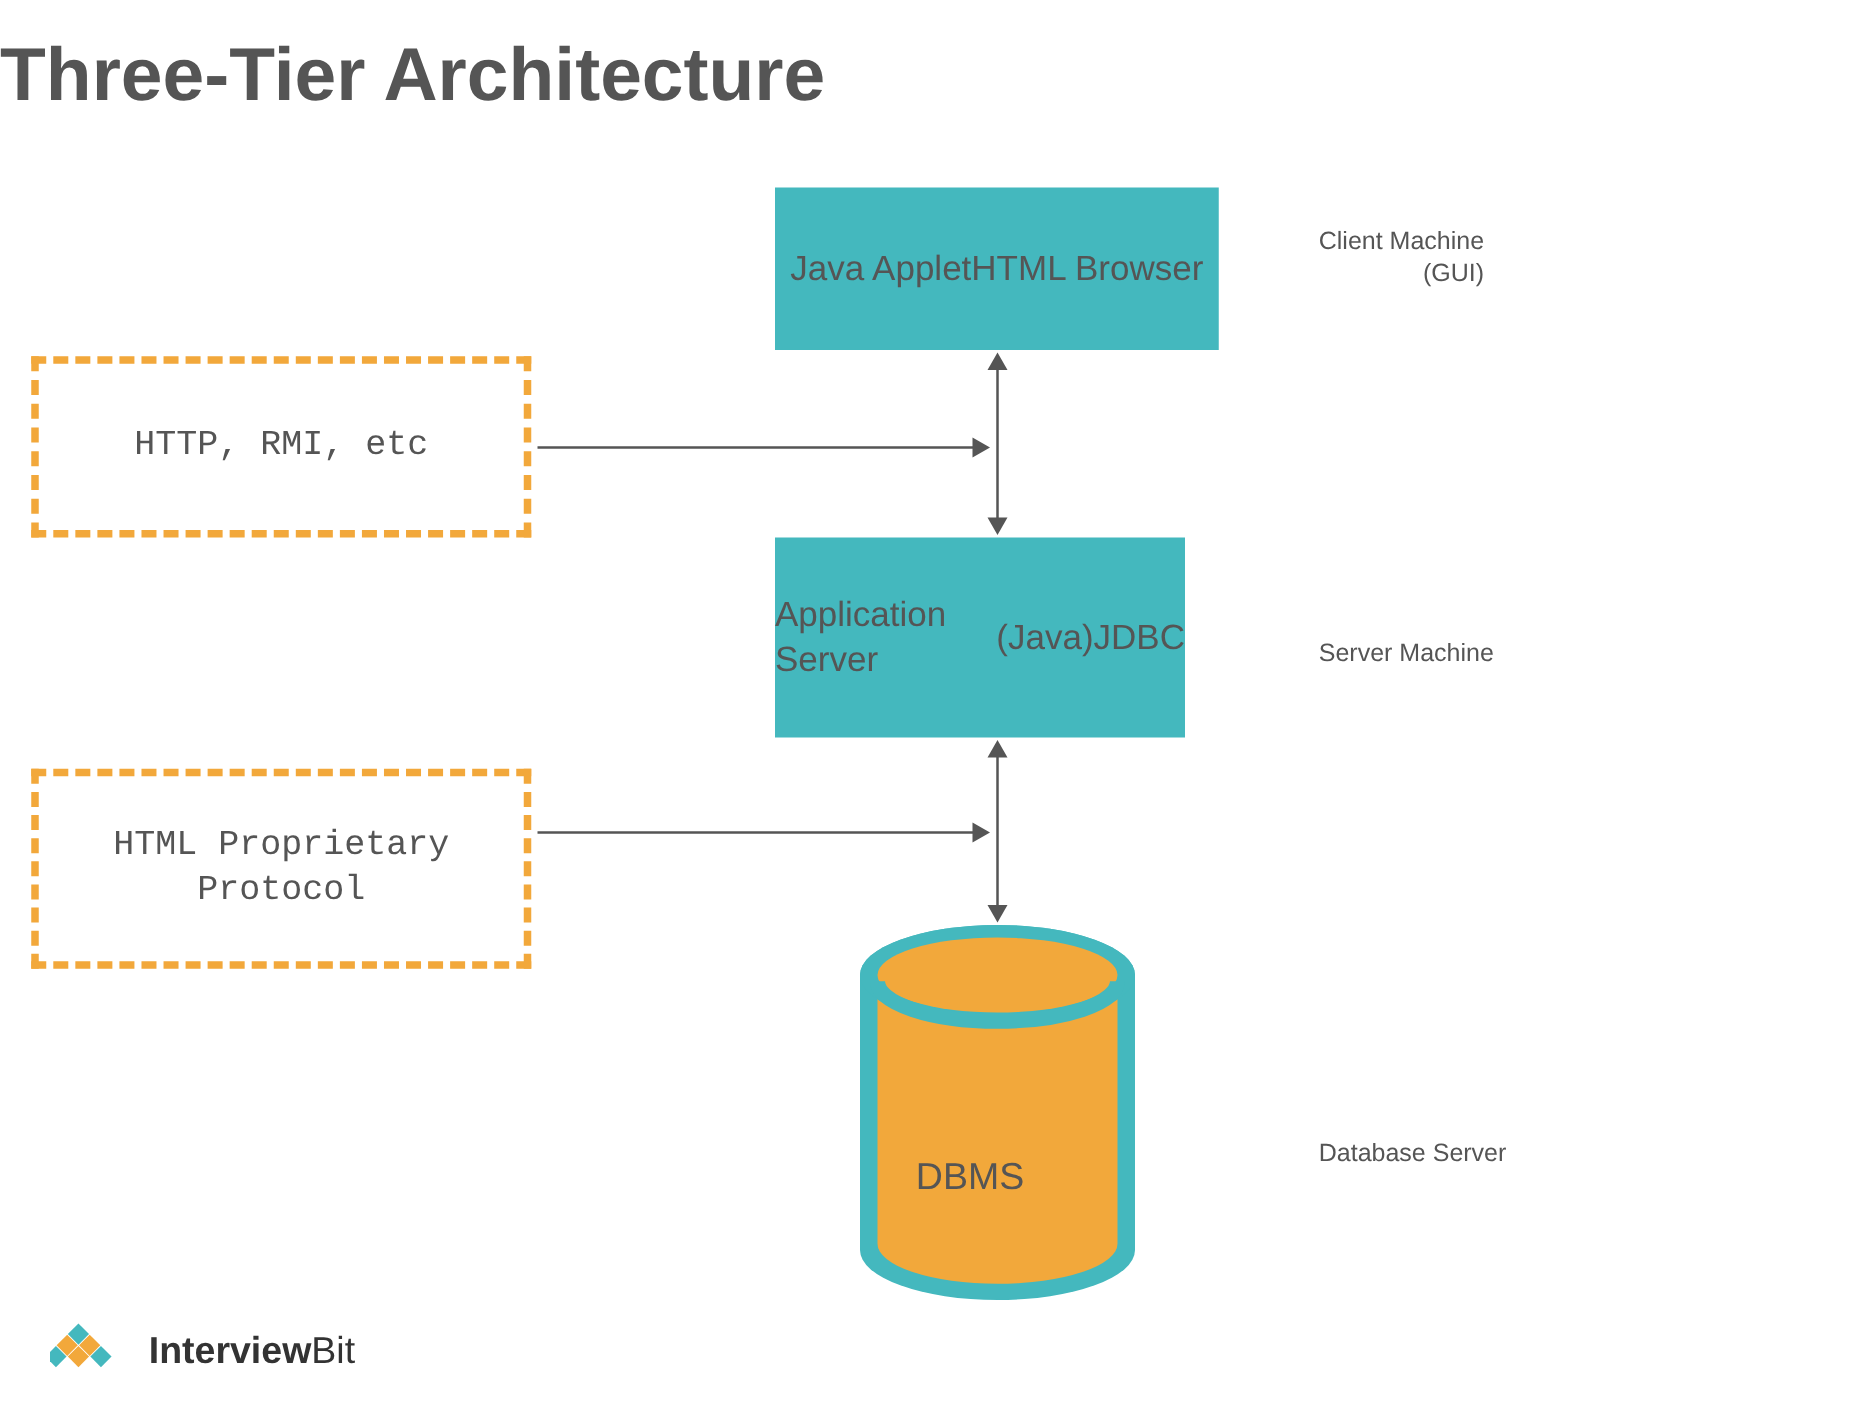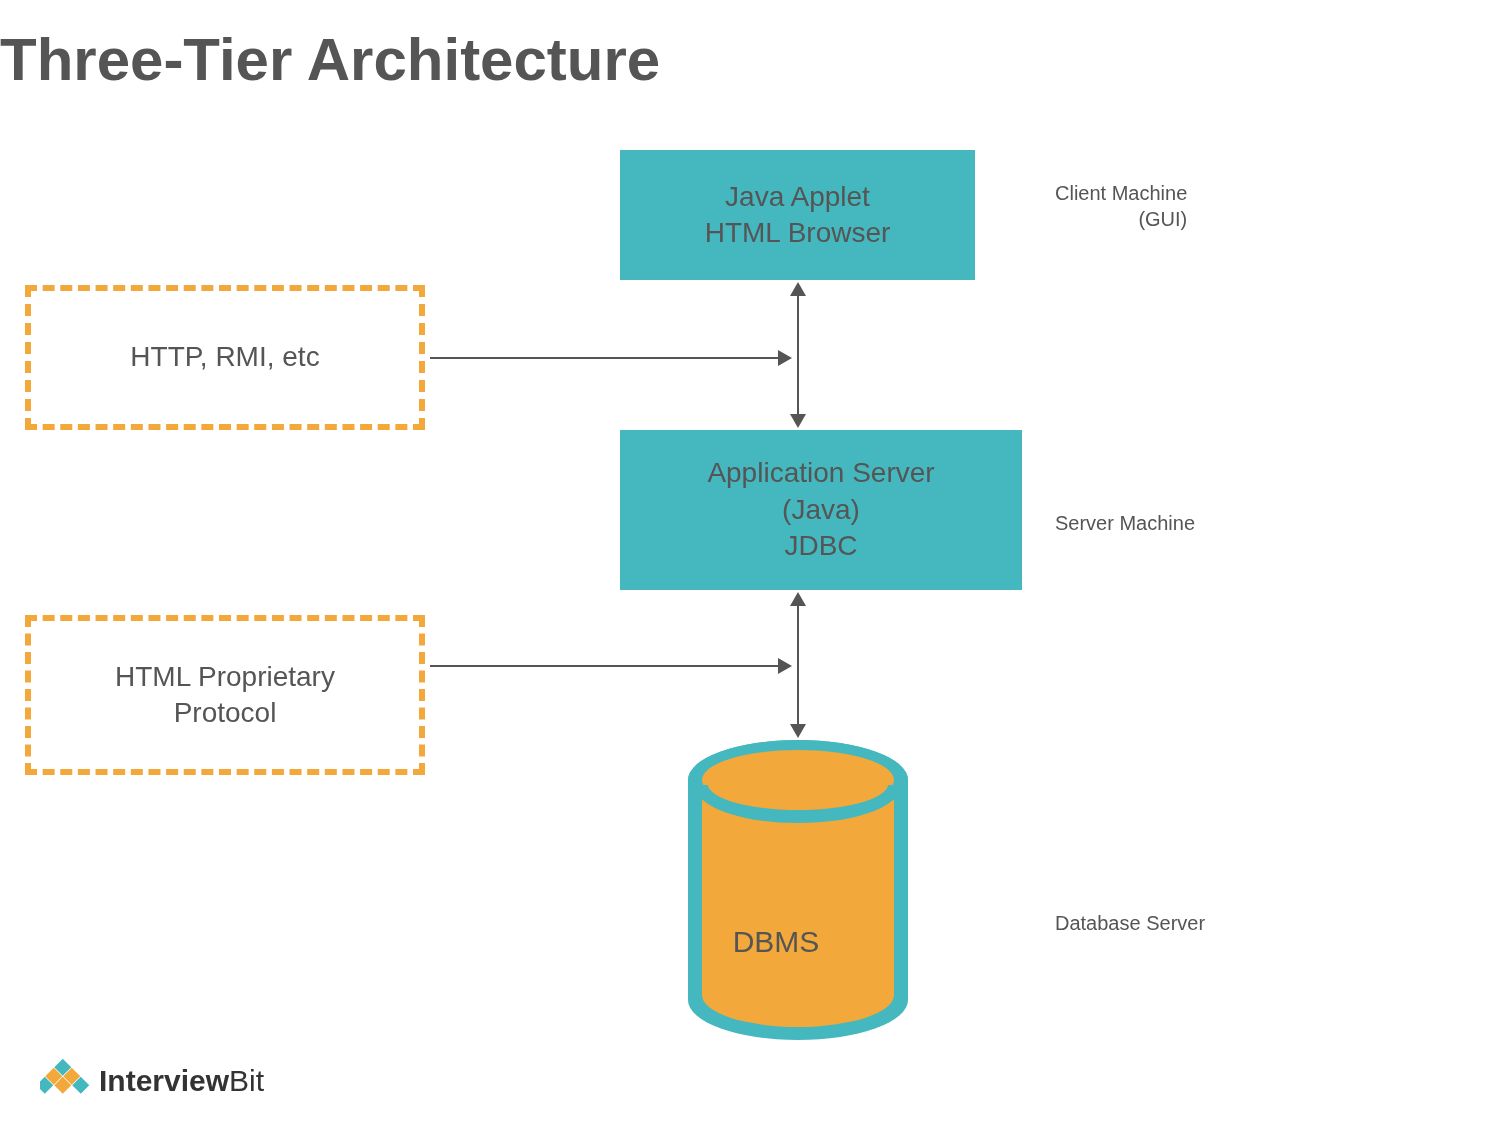--- a/index.html
+++ b/index.html
@@ -17,38 +17,38 @@
       left: 0;
       width: 100%;
       font-size: 60px;
       font-weight: 700;
       color: #555;
     }
     .box-solid {
       position: absolute;
       background: #44B8BE;
       display: flex;
-      flex-direction: column;
       align-items: center;
       justify-content: center;
       color: #555;
       font-size: 28px;
       line-height: 1.3;
     }
     .box-dashed {
       position: absolute;
       border: 6px dashed #F2A83B;
       display: flex;
       flex-direction: column;
       align-items: center;
       justify-content: center;
       color: #555;
       font-size: 28px;
       line-height: 1.3;
       text-align: center;
+      font-family: Liberation Mono, monospace;
     }
     .tier-label {
       position: absolute;
       color: #555;
       font-size: 20px;
       line-height: 1.3;
     }
     .cylinder {
       position: absolute;
     }
@@ -68,21 +68,21 @@
       position: absolute;
       width: 0;
       height: 0;
     }
     .logo {
       position: absolute;
       bottom: 35px;
       left: 40px;
       display: flex;
       align-items: center;
-      gap: 4px;
+      gap: 24px;
     }
     .logo-text {
       font-size: 30px;
       color: #333;
       font-weight: 400;
     }
     .logo-text b {
       font-weight: 700;
     }
   </style>
@@ -93,21 +93,21 @@
 
 <div class="box-solid" style="left:620px; top:150px; width:355px; height:130px;">
   <div>Java Applet</div>
   <div>HTML Browser</div>
 </div>
 <div class="tier-label" style="left:1055px; top:180px;">
   <div>Client Machine</div>
   <div style="text-align:right;">(GUI)</div>
 </div>
 
-<div class="box-solid" style="left:620px; top:430px; width:402px; height:160px;">
+<div class="box-solid" style="left:620px; top:430px; width:328px; height:160px;">
   <div>Application Server</div>
   <div>(Java)</div>
   <div>JDBC</div>
 </div>
 <div class="tier-label" style="left:1055px; top:490px;margin-top:20px;">Server Machine</div>
 
 <div class="cylinder" style="left:688px; top:740px; width:176px; height:300px;">
   <svg width="220" height="300" viewBox="0 0 220 300">
 
     <path d="M 0 40 L 0 260 A 110 40 0 0 0 220 260 L 220 40 A 110 40 0 0 0 0 40 Z" fill="#44B8BE"></path>

